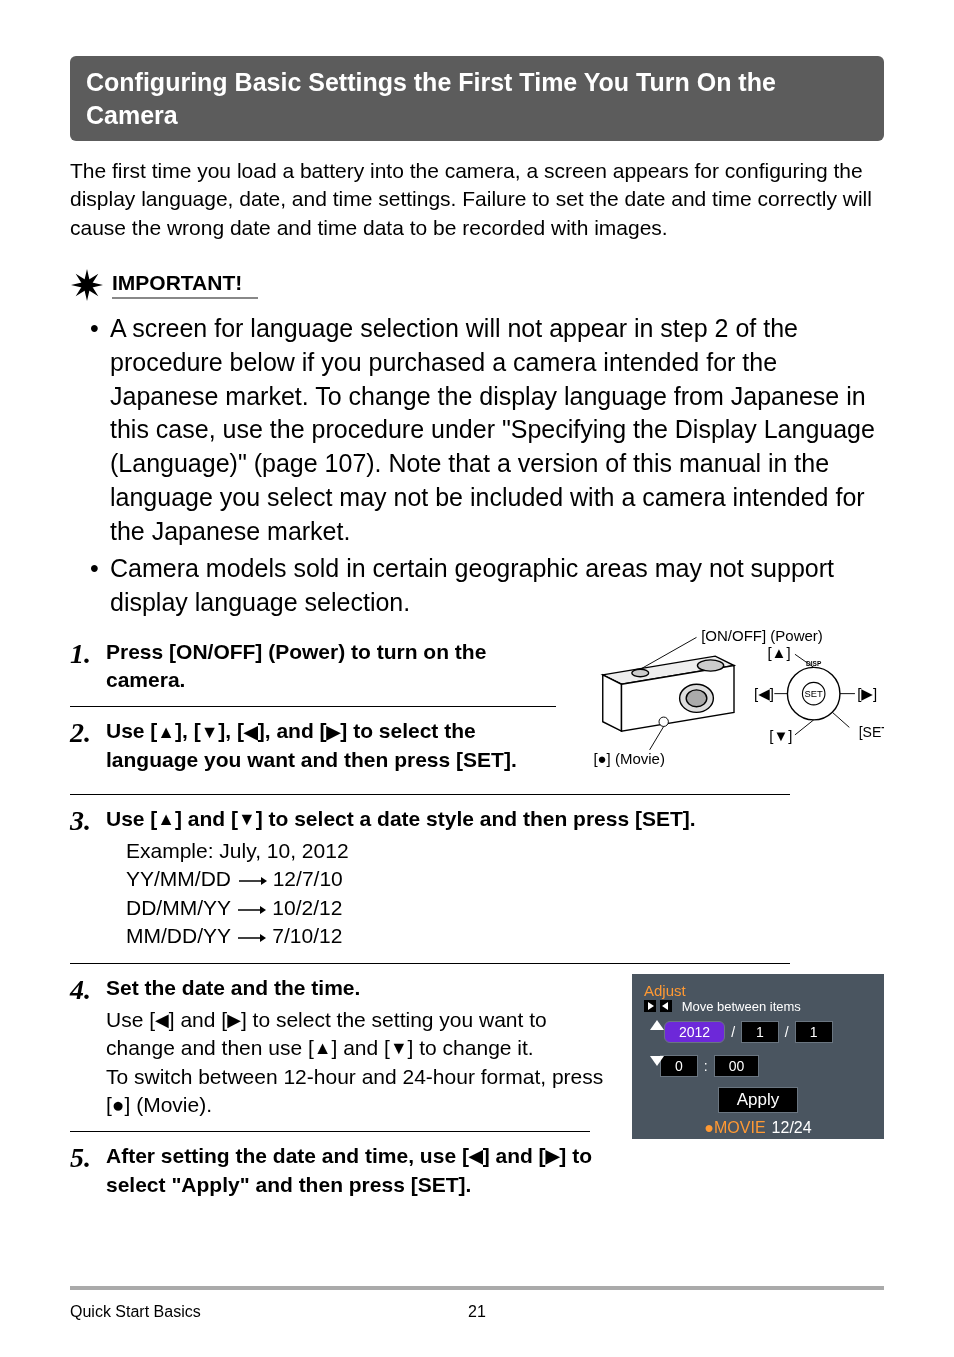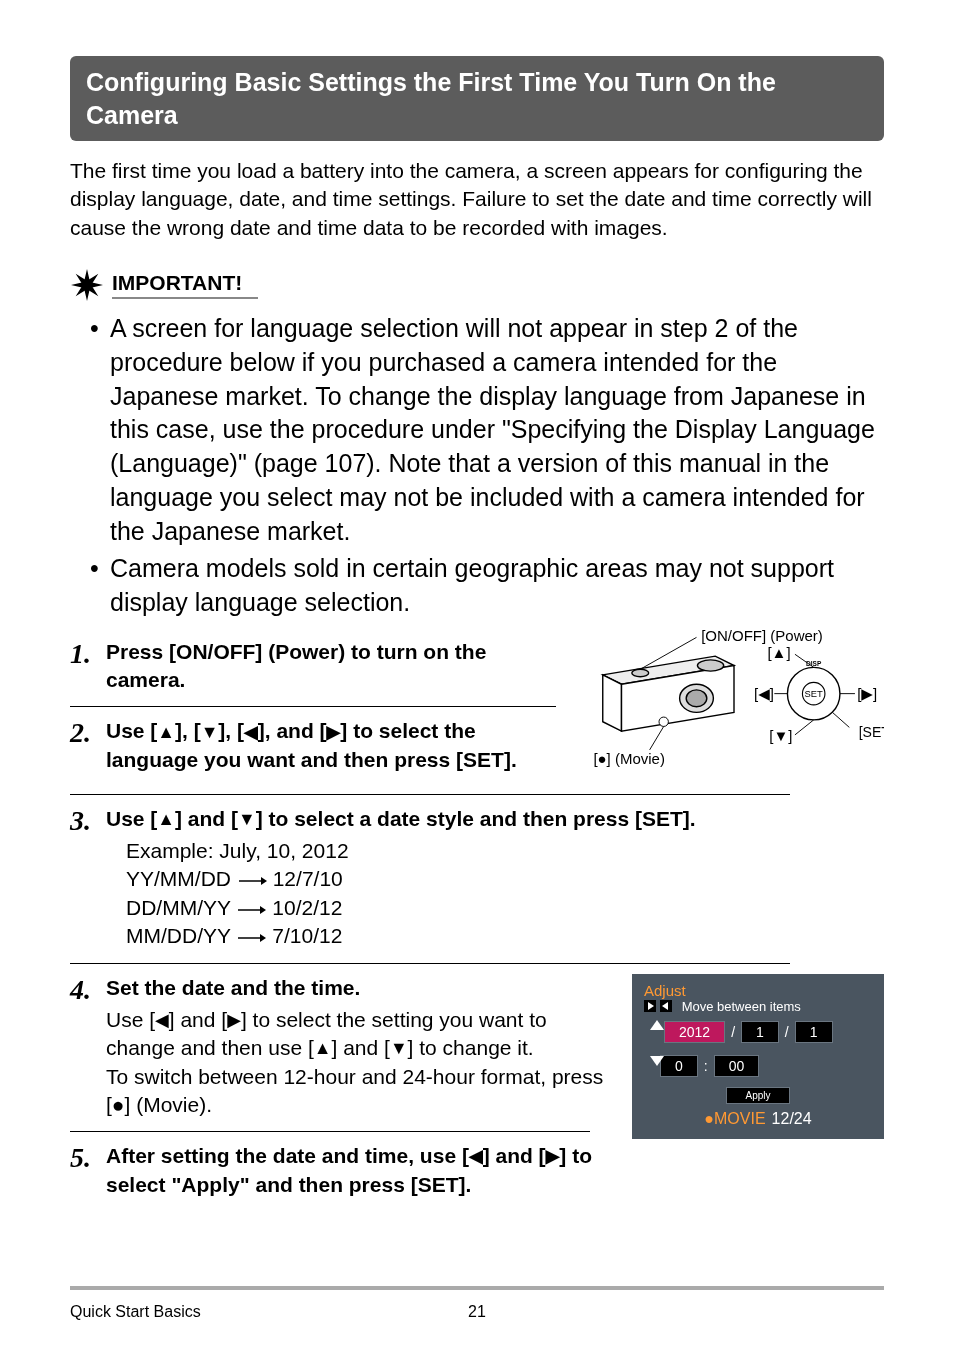--- a/index.html
+++ b/index.html
@@ -144,36 +144,37 @@
       margin-top: 6px;
     }
     .shot-box {
       background: #000;
       color: #fff;
       padding: 2px 14px;
       font-size: 14px;
       border: 1px solid #6a7580;
     }
     .shot-box.sel {
-      background: #be185d;
+      background: #6d28d9;
+      border-radius: 6px;
     }
     .shot-slash { color: #fff; }
     .shot-time-row {
       display: flex;
       align-items: center;
       gap: 6px;
       margin-top: 12px;
       margin-left: 16px;
     }
     .shot-colon { color: #fff; }
     .shot-apply {
       background: #000;
       color: #fff;
       padding: 2px 18px;
-      font-size: 10px;
+      font-size: 17px;
       border: 1px solid #6a7580;
       margin: 10px auto 0;
       width: fit-content;
     }
     .shot-footer {
       display: flex;
       justify-content: center;
       gap: 6px;
       margin-top: 6px;
       font-size: 16px;

